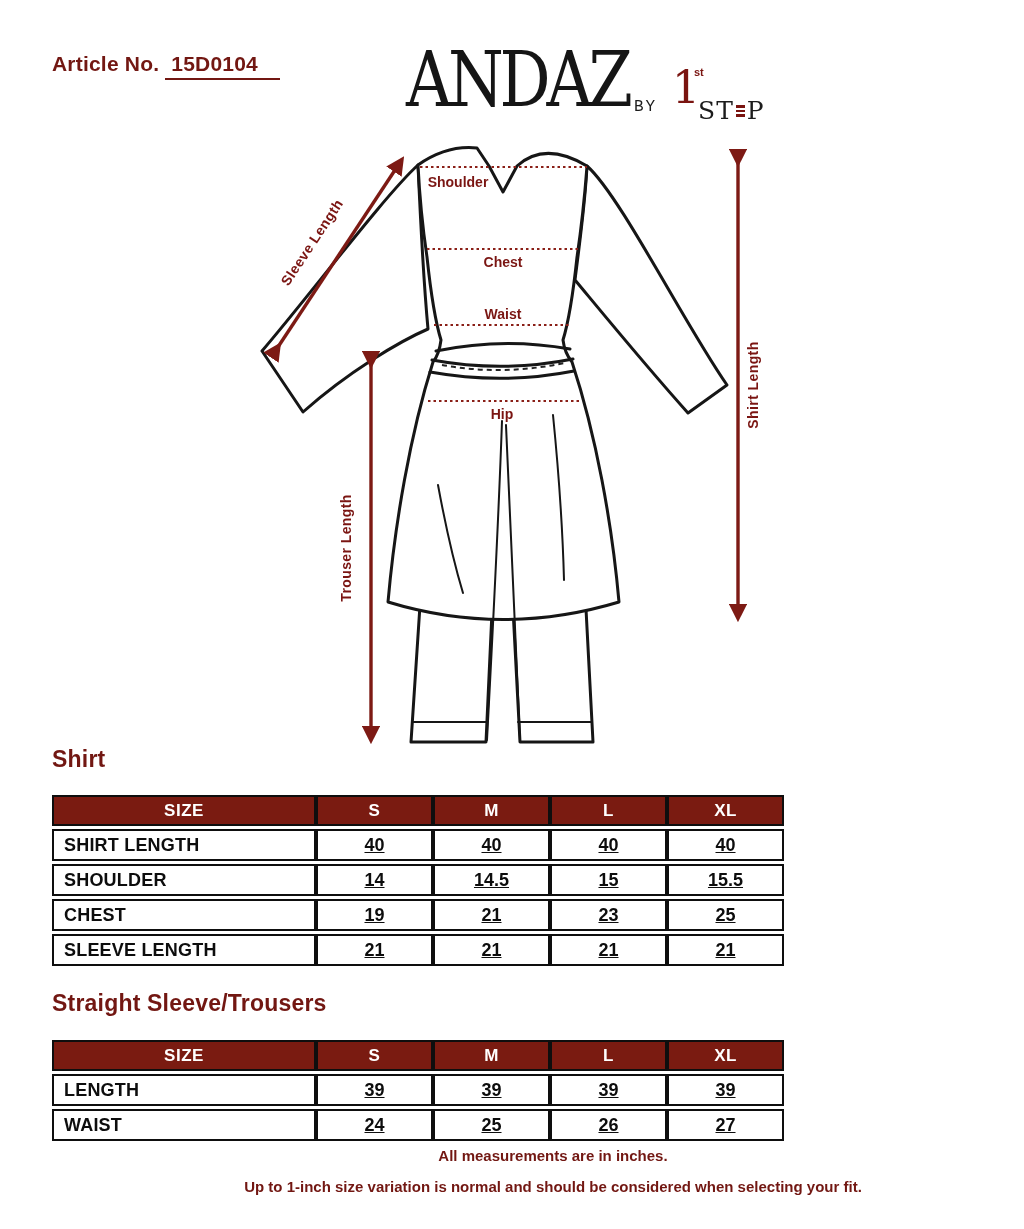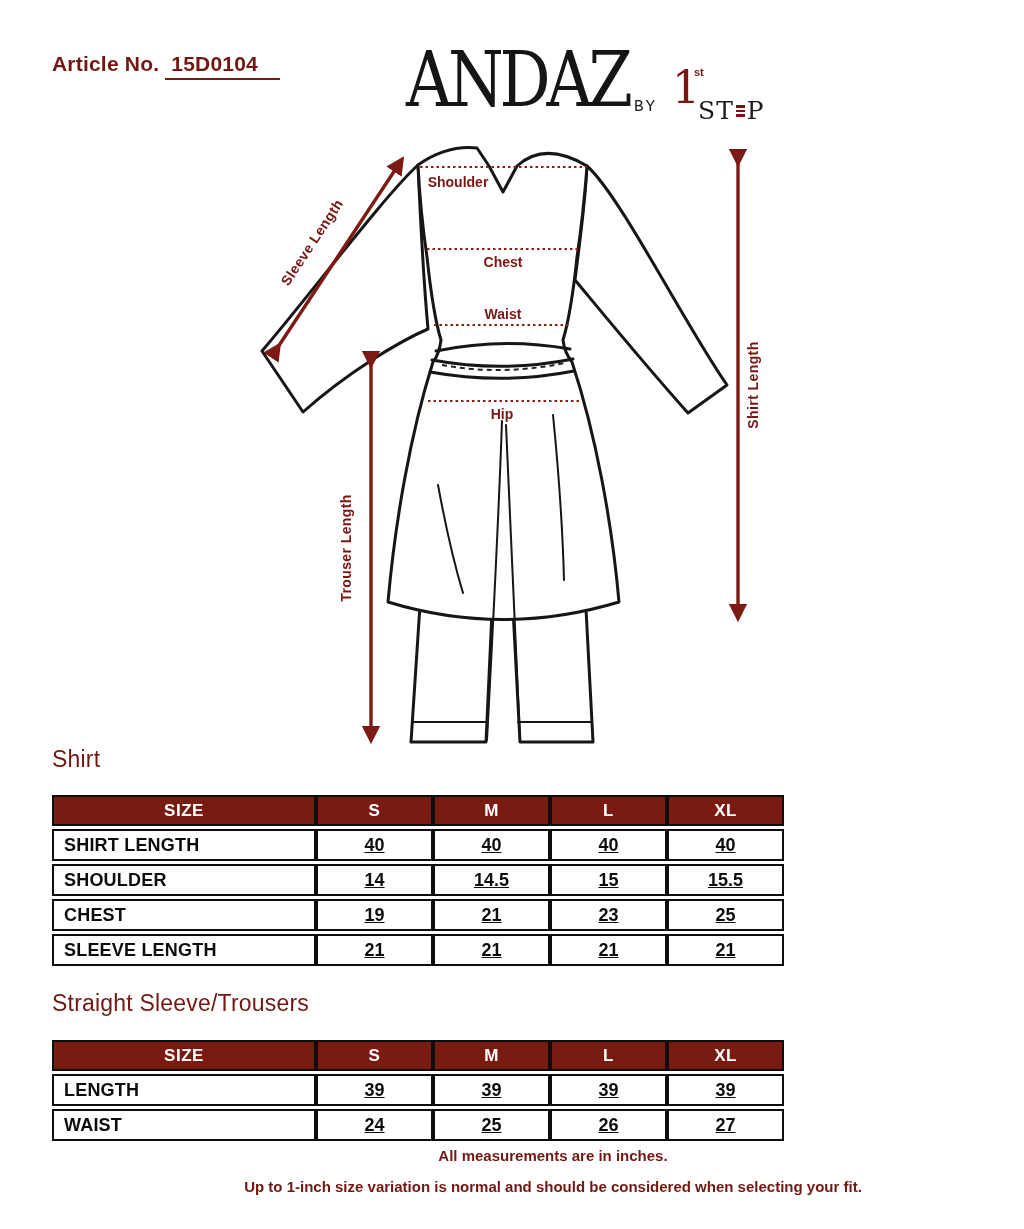--- a/index.html
+++ b/index.html
@@ -50,21 +50,21 @@
   .sk{stroke:#161616;fill:#ffffff;stroke-width:3;stroke-linejoin:round;stroke-linecap:round;}
   .skl{stroke:#161616;fill:none;stroke-width:2;stroke-linecap:round;}
   .band{stroke:#161616;fill:none;stroke-width:3;stroke-linecap:round;}
   .dot{stroke:#8a1f17;fill:none;stroke-width:1.8;stroke-dasharray:2.5 3;}
   .dash{stroke:#222;fill:none;stroke-width:2;stroke-dasharray:5 4;}
   .arw{stroke:#7d1a14;stroke-width:3.4;fill:none;}
   .lbl{fill:#7a1512;font-weight:bold;font-size:14px;font-family:"Liberation Sans",sans-serif;}
   .albl{fill:#7a1512;font-weight:bold;font-size:14px;letter-spacing:.4px;font-family:"Liberation Sans",sans-serif;}
   
   .sec-title{
-    position:absolute;left:52px;font-size:23px;font-weight:normal;color:#721712;letter-spacing:.2px;
+    position:absolute;left:52px;font-size:23px;font-weight:bold;color:#721712;letter-spacing:.2px;
   }
   .size-table{
     position:absolute;left:52px;width:732px;
     border-collapse:separate;border-spacing:0 3px;table-layout:fixed;
   }
   .size-table th,.size-table td{border:2.4px solid #0e0e0e;}
   .size-table th{
     background:#7a1b11;color:#fff;font-size:17px;font-weight:bold;
     height:25px;text-align:center;letter-spacing:.5px;
   }

